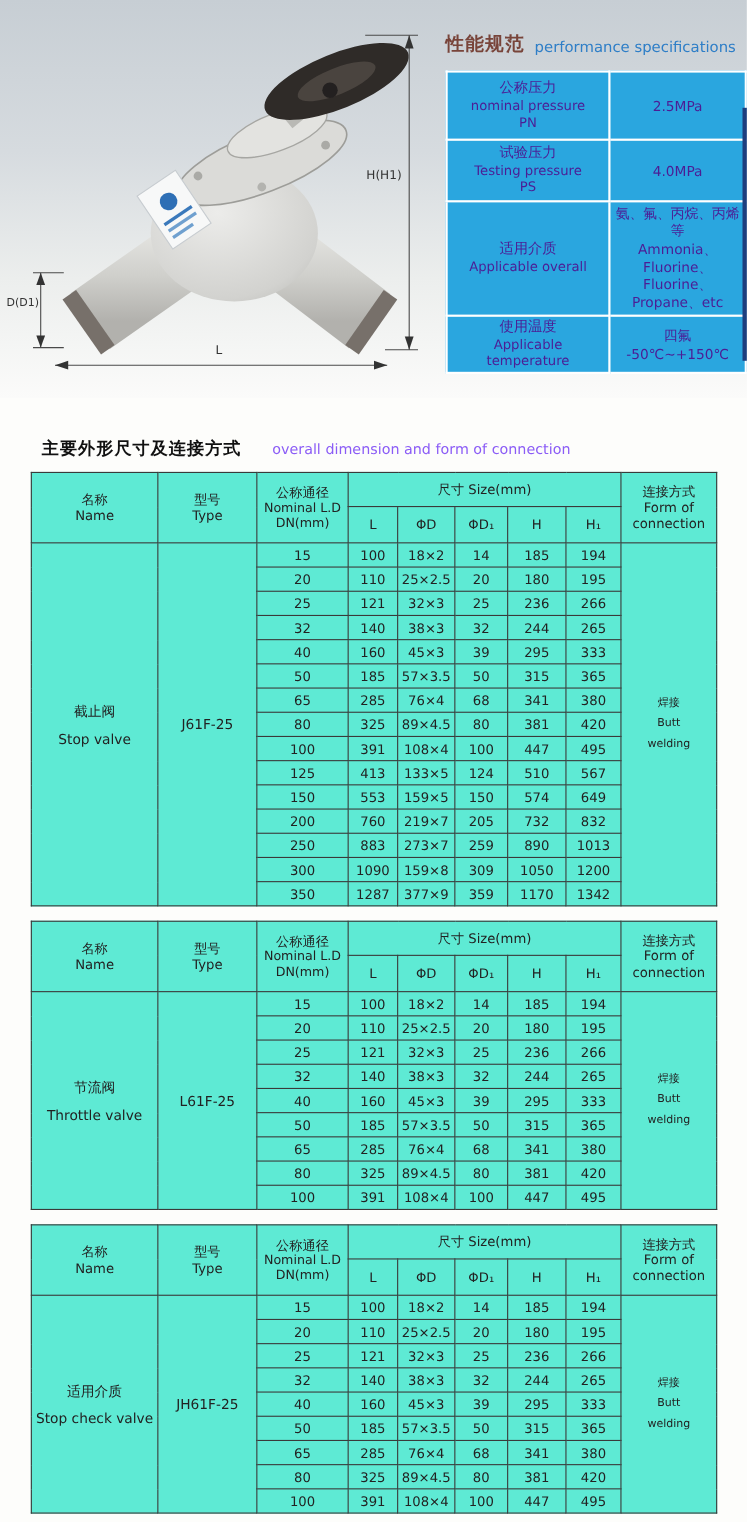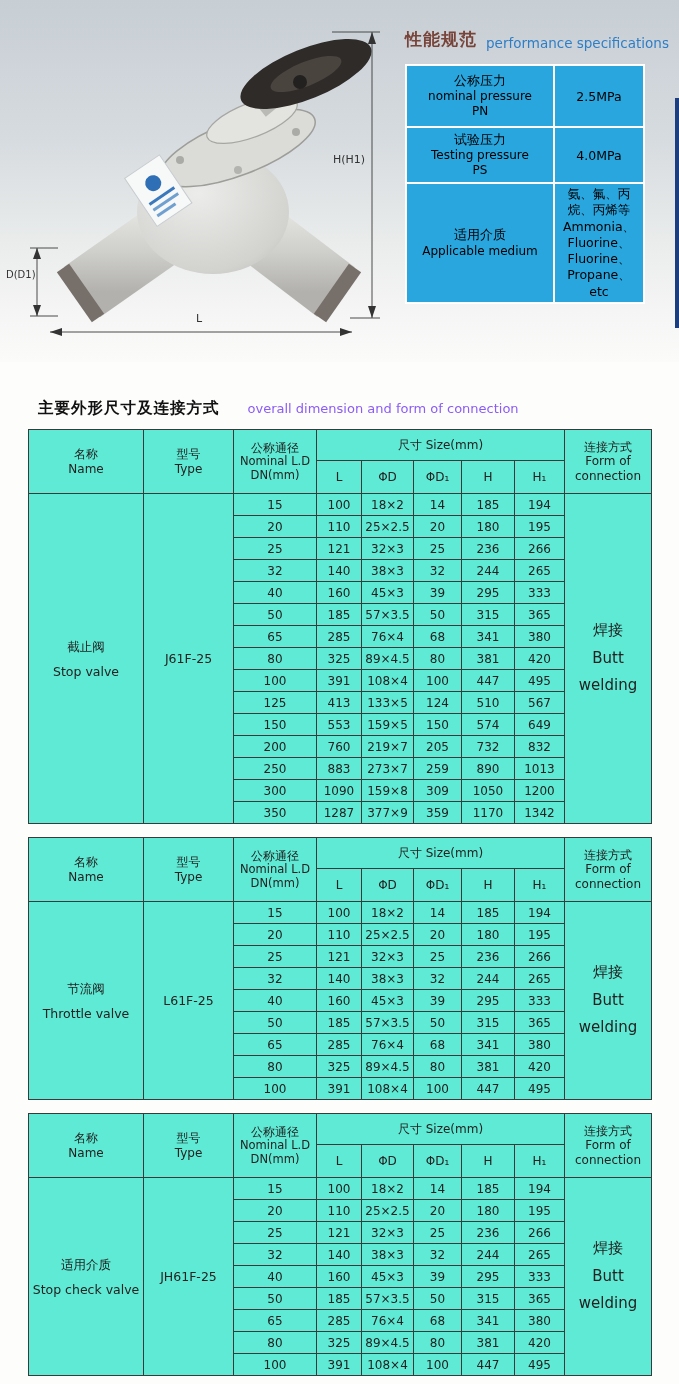--- a/index.html
+++ b/index.html
@@ -15,22 +15,22 @@
   .top-section{
     position:relative;width:679px;height:362px;
     background:linear-gradient(180deg,#c7ced4 0%,#d6dbdf 38%,#eceeed 70%,#fbfbfa 100%);
   }
   .valve-photo{position:absolute;left:0;top:0;}
   .perf{position:absolute;left:405px;top:28px;width:274px;}
   .perf-title{display:flex;align-items:flex-end;gap:9px;margin-bottom:13px;}
   .pt-zh{font-size:17px;font-weight:bold;color:#78443a;letter-spacing:1px;}
   .pt-en{font-size:13.5px;color:#2e7ec7;}
   .perf-table{
-    border-collapse:collapse;width:240px;background:#2aa6df;
-    color:#000000;text-align:center;
+    border-collapse:collapse;width:274px;background:#2aa6df;
+    color:#4c1d95;text-align:center;
   }
   .perf-table td{border:2px solid #ffffff;padding:2px 3px;vertical-align:middle;}
   .perf-table .pl{width:140px;font-size:12px;line-height:1.25;}
   .perf-table .pl div:first-child{font-size:13px;}
   .perf-table .pv{font-size:12.5px;}
   .pv-multi{font-size:11.5px;line-height:1.3;}
   .pr0 td{height:56px;} .pr1 td{height:50px;} .pr2 td{height:70px;} .pr3 td{height:46px;}
   .navy-edge{position:absolute;right:0;top:70px;width:4px;height:230px;background:#1c3e7e;}
   
   .section-heading{margin:36px 0 10px 38px;display:flex;align-items:baseline;gap:28px;}
@@ -47,21 +47,21 @@
   }
   .dim-table thead tr:first-child th{height:30px;}
   .dim-table thead tr:last-child th{height:32px;}
   .dim-table thead div{line-height:1.2;}
   .h-dn div{font-size:11.5px;}
   .h-dn div:first-child{font-size:12px;}
   .h-conn div{font-size:12px;}
   .dim-table tbody td{height:21px;font-size:12px;}
   .dim-table tbody td.name-cell div{line-height:2.0;font-size:12.5px;}
   .dim-table tbody td.type-cell div{font-size:12.5px;}
-  .dim-table tbody td.conn-cell div{line-height:1.85;font-size:15px;}
+  .dim-table tbody td.conn-cell div{line-height:1.85;font-size:10px;}
 </style>
 </head>
 <body>
 
 <div class="top-section">
 
   <svg class="valve-photo" width="410" height="362" viewBox="0 0 410 362">
     <defs>
       <linearGradient id="pipeG" x1="0" y1="0" x2="0" y2="1">
         <stop offset="0" stop-color="#e9e9e6"></stop>
@@ -156,25 +156,35 @@
         <td class="pl">
           <div>试验压力</div>
           <div>Testing pressure</div>
           <div>PS</div>
         </td>
         <td class="pv">4.0MPa</td>
       </tr>
       <tr class="pr2">
         <td class="pl">
           <div>适用介质</div>
-          <div>Applicable medium</div>
+          <div>Applicable overall</div>
         </td>
         <td class="pv pv-multi">
           <div>氨、氟、丙烷、丙烯等</div>
           <div>Ammonia、Fluorine、Fluorine、Propane、etc</div>
+        </td>
+      </tr>
+      <tr class="pr3">
+        <td class="pl">
+          <div>使用温度</div>
+          <div>Applicable temperature</div>
+        </td>
+        <td class="pv">
+          <div>四氟</div>
+          <div>-50℃~+150℃</div>
         </td>
       </tr>
     </tbody>
       </table>
     <div class="navy-edge"></div>
   </div>
 </div>
 
 <div class="section-heading">
   <span class="sh-zh">主要外形尺寸及连接方式</span>

